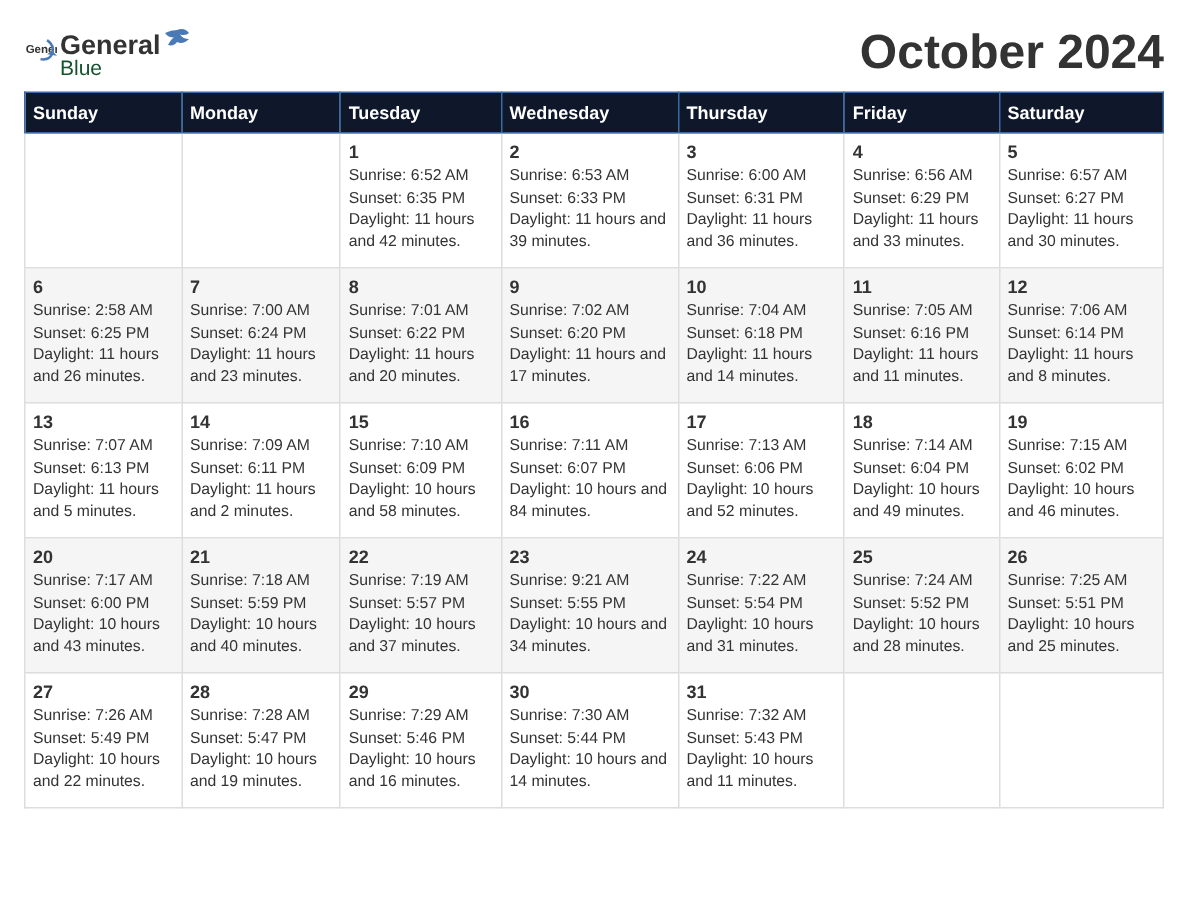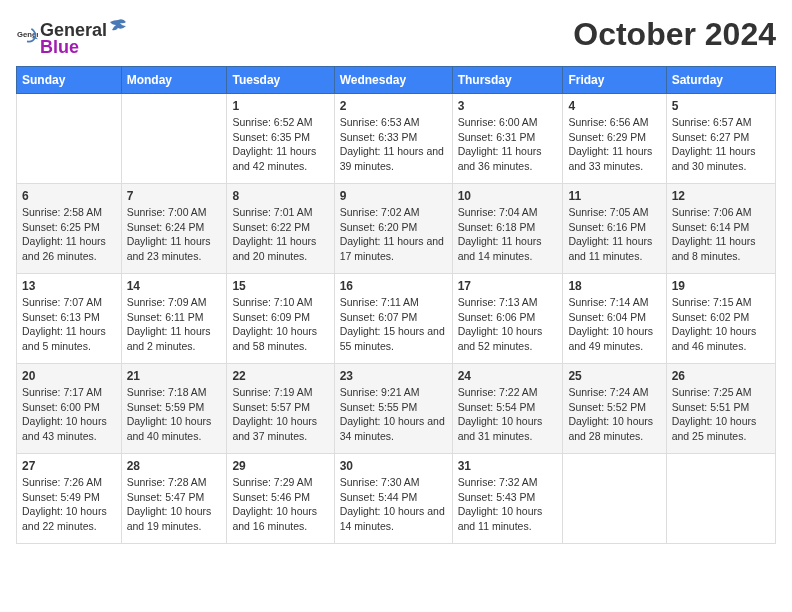--- a/index.html
+++ b/index.html
@@ -43,21 +43,21 @@
       font-size: 15px;
       font-weight: normal;
       color: #555;
     }
     table {
       width: 100%;
       border-collapse: collapse;
       font-size: 11px;
     }
     thead th {
-      background-color: #3b82f6;
+      background-color: #0f172a;
       color: #fff;
       text-align: left;
       padding: 6px 5px;
       font-size: 12px;
       font-weight: bold;
       border: 1px solid #3a6aa5;
     }
     tbody td {
       vertical-align: top;
       padding: 5px;
@@ -94,21 +94,21 @@
       <path d="M28 5 Q38 12 34 22 Q30 30 20 28" stroke="#4a7ab5" stroke-width="3" fill="none"></path>
       <polygon points="34,18 40,24 28,22" fill="#4a7ab5"></polygon>
     </svg>
     <div>
       <div style="display:flex; align-items:baseline; gap:0;">
         <span class="logo-text-general">General</span>
         <svg width="20" height="20" viewBox="0 0 20 20" style="margin: 0 1px;">
           <path d="M10 4 Q15 2 18 6 Q16 8 12 7 Q14 10 18 10 Q14 14 10 12 Q8 15 4 14 Q6 10 8 9 Q4 9 2 6 Q6 4 10 4Z" fill="#4a7ab5"></path>
         </svg>
       </div>
-      <div style="color:#a21caf; font-weight:bold; font-size:18px; margin-top:-4px;">Blue</div>
+      <div style="color:#14532d; font-weight:normal; font-size:14px; margin-top:-4px;">Blue</div>
     </div>
   </div>
   <div class="title-block">
     <h1>October 2024</h1>
   </div>
 </div>
 
 <table>
   <thead>
     <tr>
@@ -216,21 +216,21 @@
         <td>
           <span class="day-num">15</span>
           <div class="day-info">Sunrise: 7:10 AM</div>
           <div class="day-info">Sunset: 6:09 PM</div>
           <div class="day-info">Daylight: 10 hours and 58 minutes.</div>
         </td>
         <td>
           <span class="day-num">16</span>
           <div class="day-info">Sunrise: 7:11 AM</div>
           <div class="day-info">Sunset: 6:07 PM</div>
-          <div class="day-info">Daylight: 15 hours and 55 minutes.</div>
+          <div class="day-info">Daylight: 10 hours and 84 minutes.</div>
         </td>
         <td>
           <span class="day-num">17</span>
           <div class="day-info">Sunrise: 7:13 AM</div>
           <div class="day-info">Sunset: 6:06 PM</div>
           <div class="day-info">Daylight: 10 hours and 52 minutes.</div>
         </td>
         <td>
           <span class="day-num">18</span>
           <div class="day-info">Sunrise: 7:14 AM</div>

